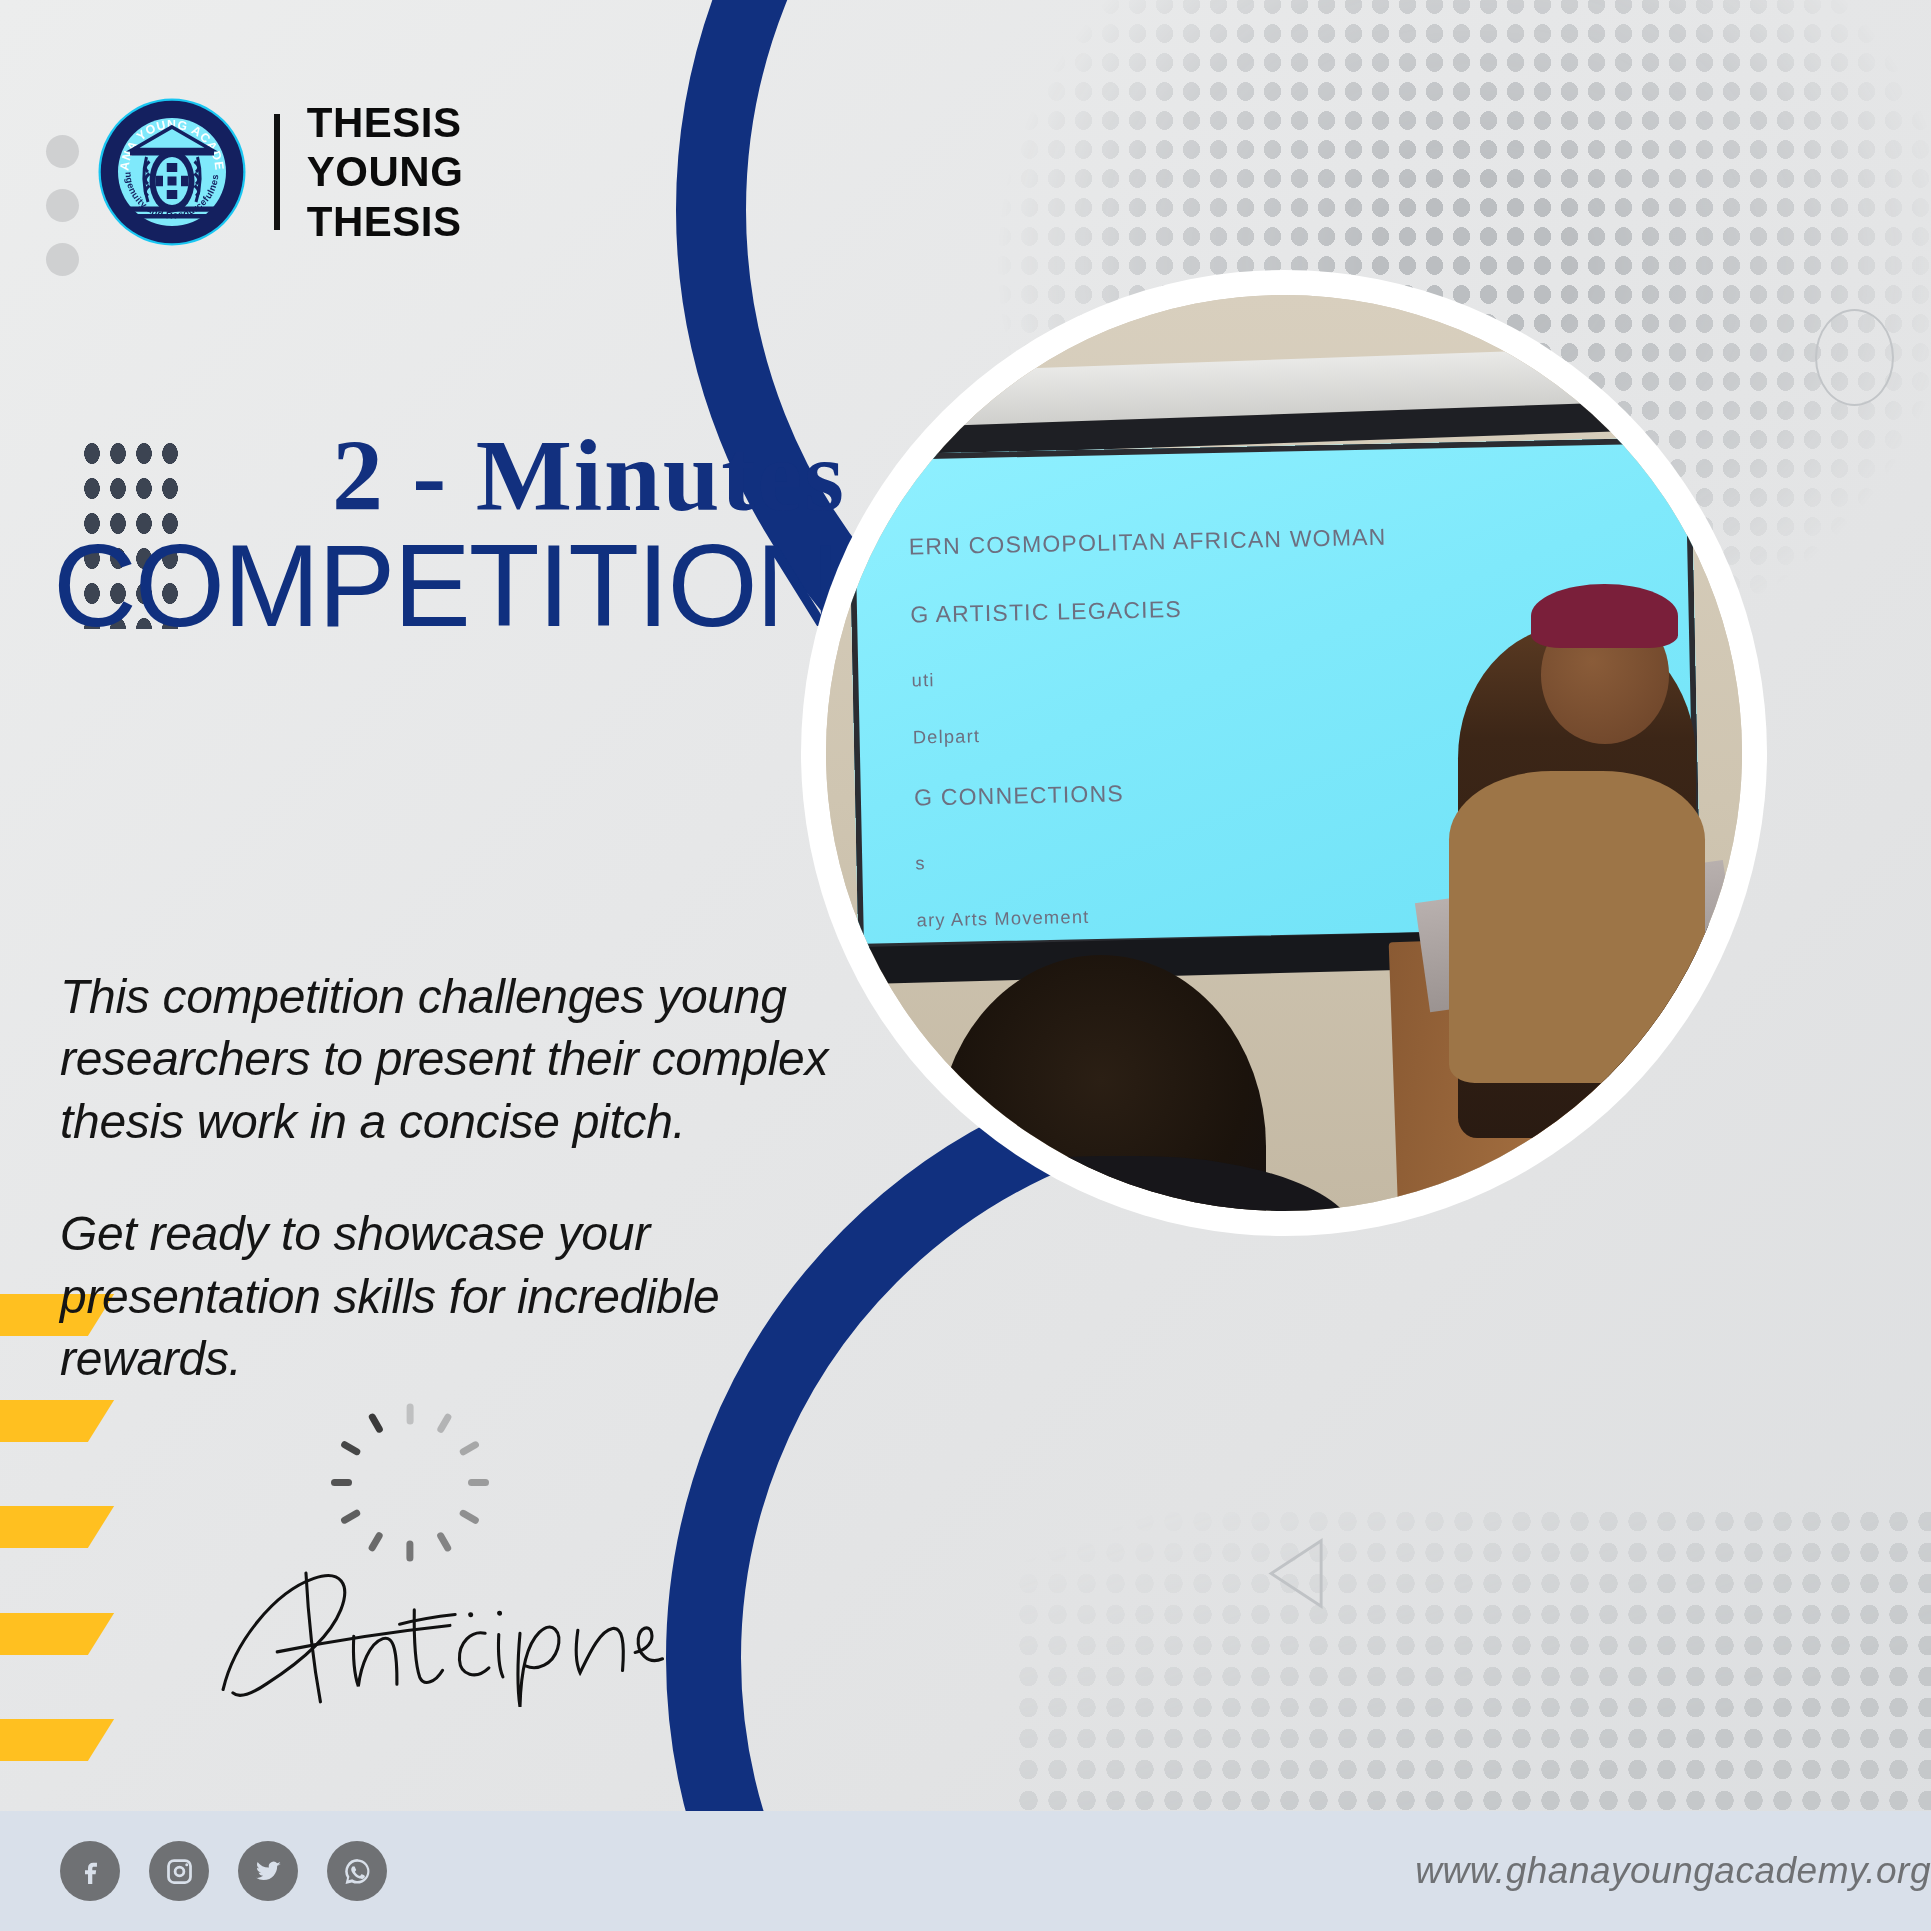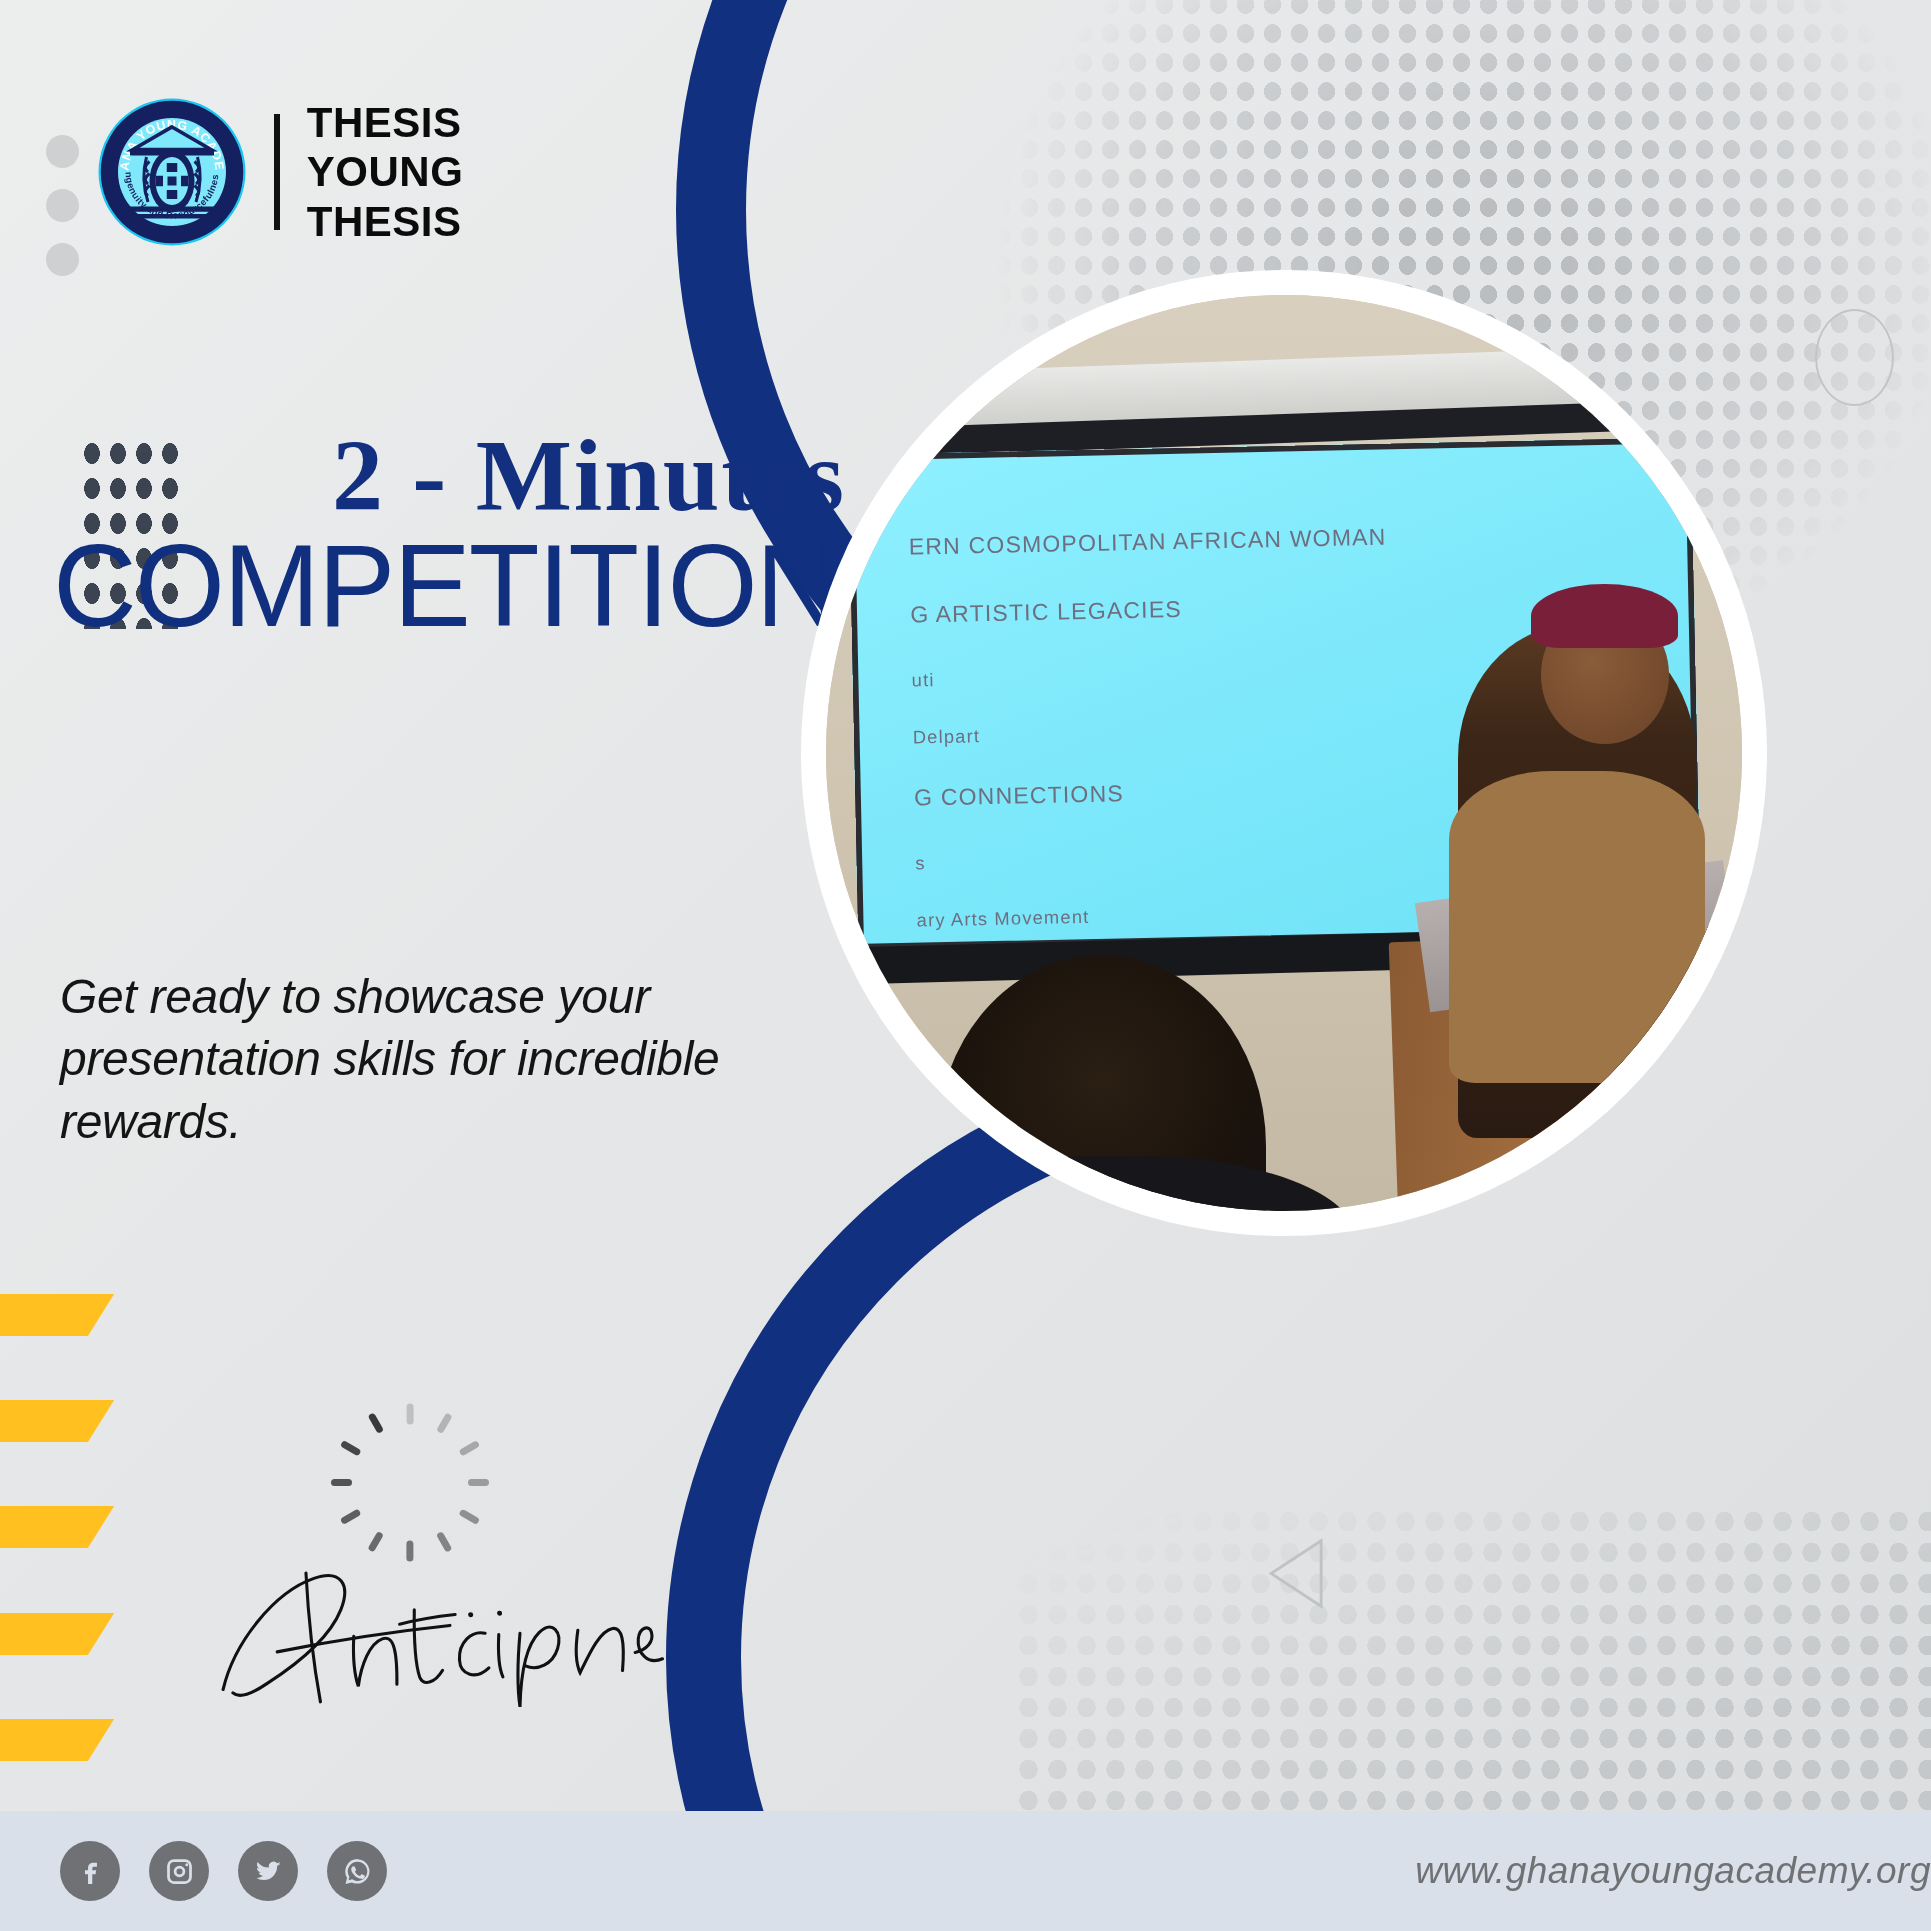--- a/index.html
+++ b/index.html
@@ -245,20 +245,21 @@
   <div class="headline">
     <div class="h-minutes">
       <span>2</span>
       <span>-</span>
       <span>Minutes</span>
     </div>
     <div class="h-comp">COMPETITION</div>
   </div>
 
   <div class="body-copy">
+    <p>This competition challenges young researchers to present their complex thesis work in a concise pitch.</p>
     <p>Get ready to showcase your presentation skills for incredible rewards.</p>
   </div>
 
   <div class="spinner" id="spinner">
       <span style="transform: translate(-50%, -50%) rotate(0deg) translateY(-37px); opacity: 0.22;"></span>
       <span style="transform: translate(-50%, -50%) rotate(30deg) translateY(-37px); opacity: 0.29;"></span>
       <span style="transform: translate(-50%, -50%) rotate(60deg) translateY(-37px); opacity: 0.36;"></span>
       <span style="transform: translate(-50%, -50%) rotate(90deg) translateY(-37px); opacity: 0.43;"></span>
       <span style="transform: translate(-50%, -50%) rotate(120deg) translateY(-37px); opacity: 0.5;"></span>
       <span style="transform: translate(-50%, -50%) rotate(150deg) translateY(-37px); opacity: 0.57;"></span>

